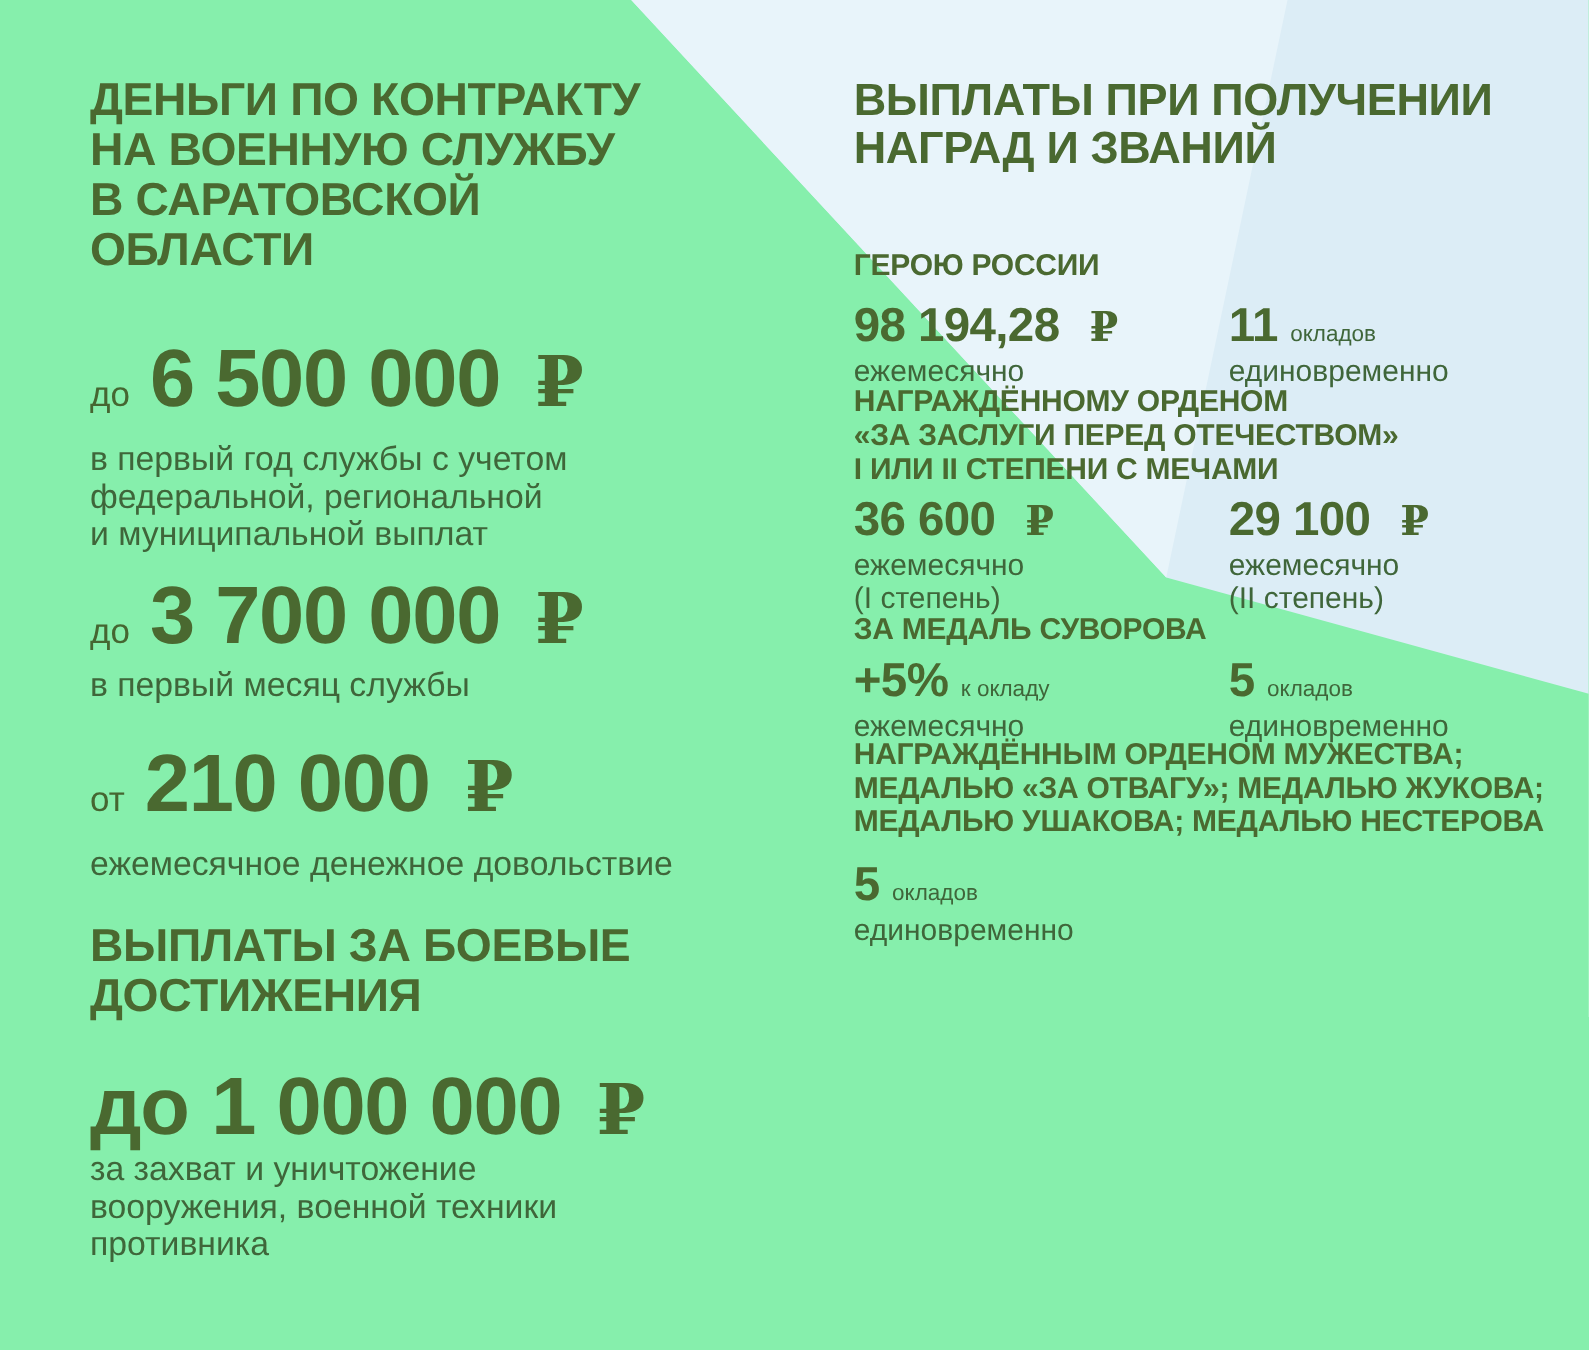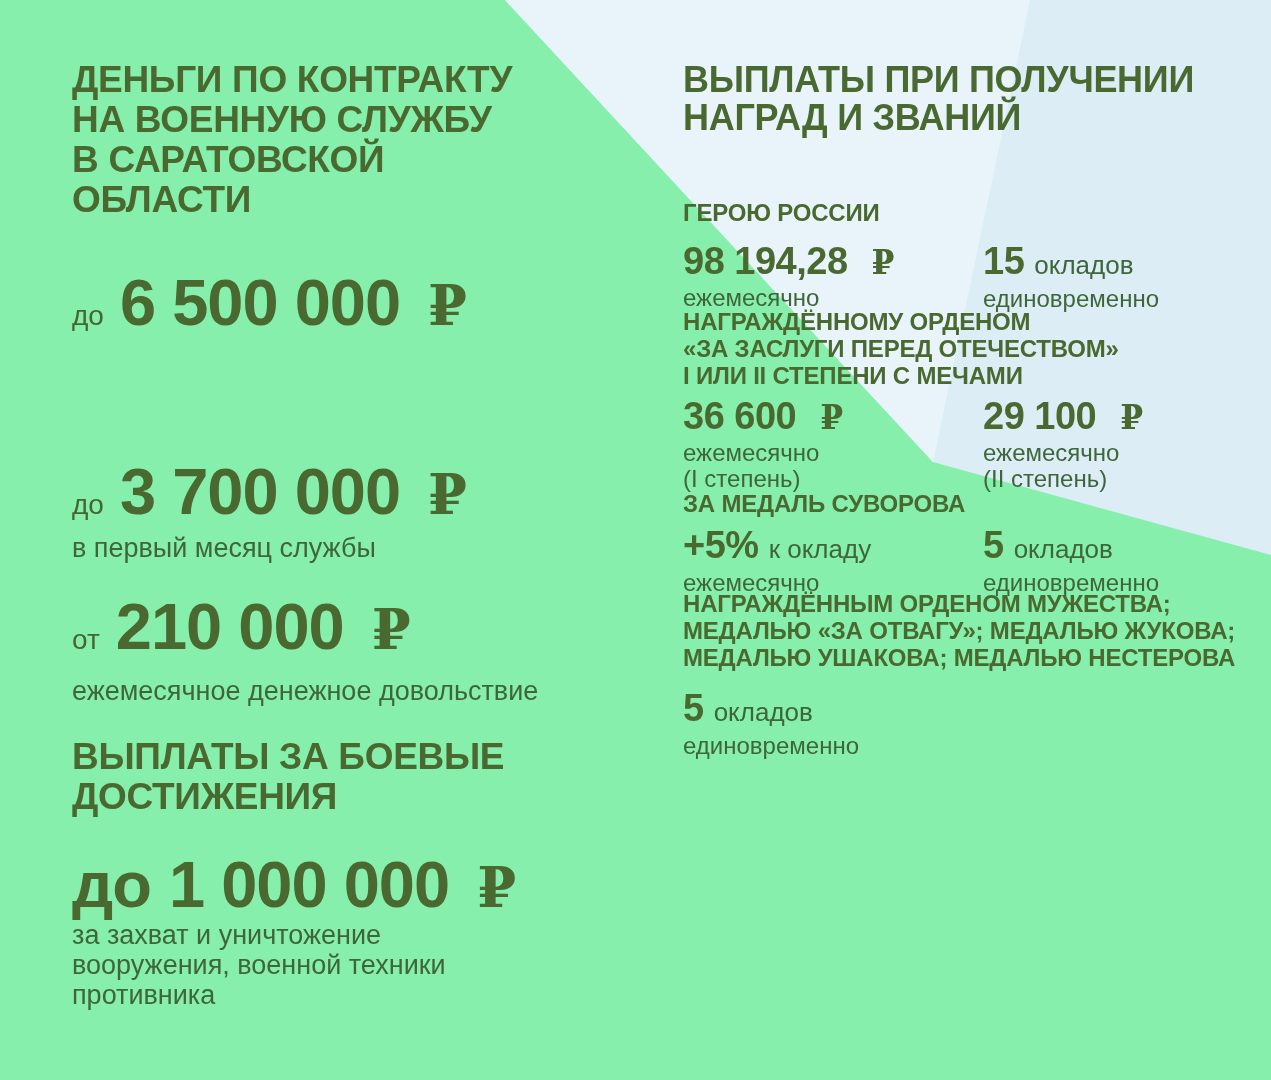--- a/index.html
+++ b/index.html
@@ -37,21 +37,21 @@
     font-size:24px;line-height:27px;font-weight:700;
     letter-spacing:-0.2px;color:#4a6930;white-space:pre-line;
   }
   .cells{display:grid;grid-template-columns:300px auto;width:588px;}
   .amtline{display:flex;align-items:baseline;white-space:nowrap;color:#4a6930;margin-top:11px;}
   .amtline .amt{font-size:38px;font-weight:700;line-height:1;letter-spacing:-0.5px;}
   .amtline .cur{
     font-size:33px;font-weight:700;line-height:1;margin-left:24px;
     font-family:"DejaVu Serif","DejaVu Sans",serif;
   }
-  .amtline .unit{font-size:26px;font-weight:400;color:#3f663a;margin-left:10px;}
+  .amtline .unit{font-size:18px;font-weight:400;color:#3f663a;margin-left:10px;}
   .note{
     font-size:24px;line-height:26px;font-weight:400;
     color:#3f663a;margin-top:5px;white-space:pre-line;
   }
   span:empty{display:none;}
 </style>
 </head>
 <body>
 
 <div class="page">
@@ -64,20 +64,23 @@
   <div class="block col-l h-big" style="top:60px;width:560px;">ДЕНЬГИ ПО КОНТРАКТУ
 НА ВОЕННУЮ СЛУЖБУ
 В САРАТОВСКОЙ
 ОБЛАСТИ</div>
 
   <div class="block col-l money" style="top:270px;">
     <span class="pre">до</span>
     <span class="amt">6 500 000</span>
     <span class="cur">₽</span>
   </div>
+  <div class="block col-l caption" style="top:352px;width:520px;">в первый год службы с учетом
+федеральной, региональной
+и муниципальной выплат</div>
 
   <div class="block col-l money" style="top:459px;">
     <span class="pre">до</span>
     <span class="amt">3 700 000</span>
     <span class="cur">₽</span>
   </div>
   <div class="block col-l caption" style="top:533px;width:520px;">в первый месяц службы</div>
 
   <div class="block col-l money" style="top:594px;">
     <span class="pre">от</span>
@@ -106,21 +109,21 @@
     <div class="cell">
       <div class="amtline">
         <span class="amt">98 194,28</span>
         <span class="cur">₽</span>
 
       </div>
       <div class="note">ежемесячно</div>
     </div>
     <div class="cell">
       <div class="amtline">
-        <span class="amt">15</span>
+        <span class="amt">11</span>
 
         <span class="unit">окладов</span>
       </div>
       <div class="note">единовременно</div>
     </div>
   </div>
 
   <div class="block col-r r-head" style="top:308px;width:588px;">НАГРАЖДЁННОМУ ОРДЕНОМ
 «ЗА ЗАСЛУГИ ПЕРЕД ОТЕЧЕСТВОМ»
 I ИЛИ II СТЕПЕНИ С МЕЧАМИ</div>

